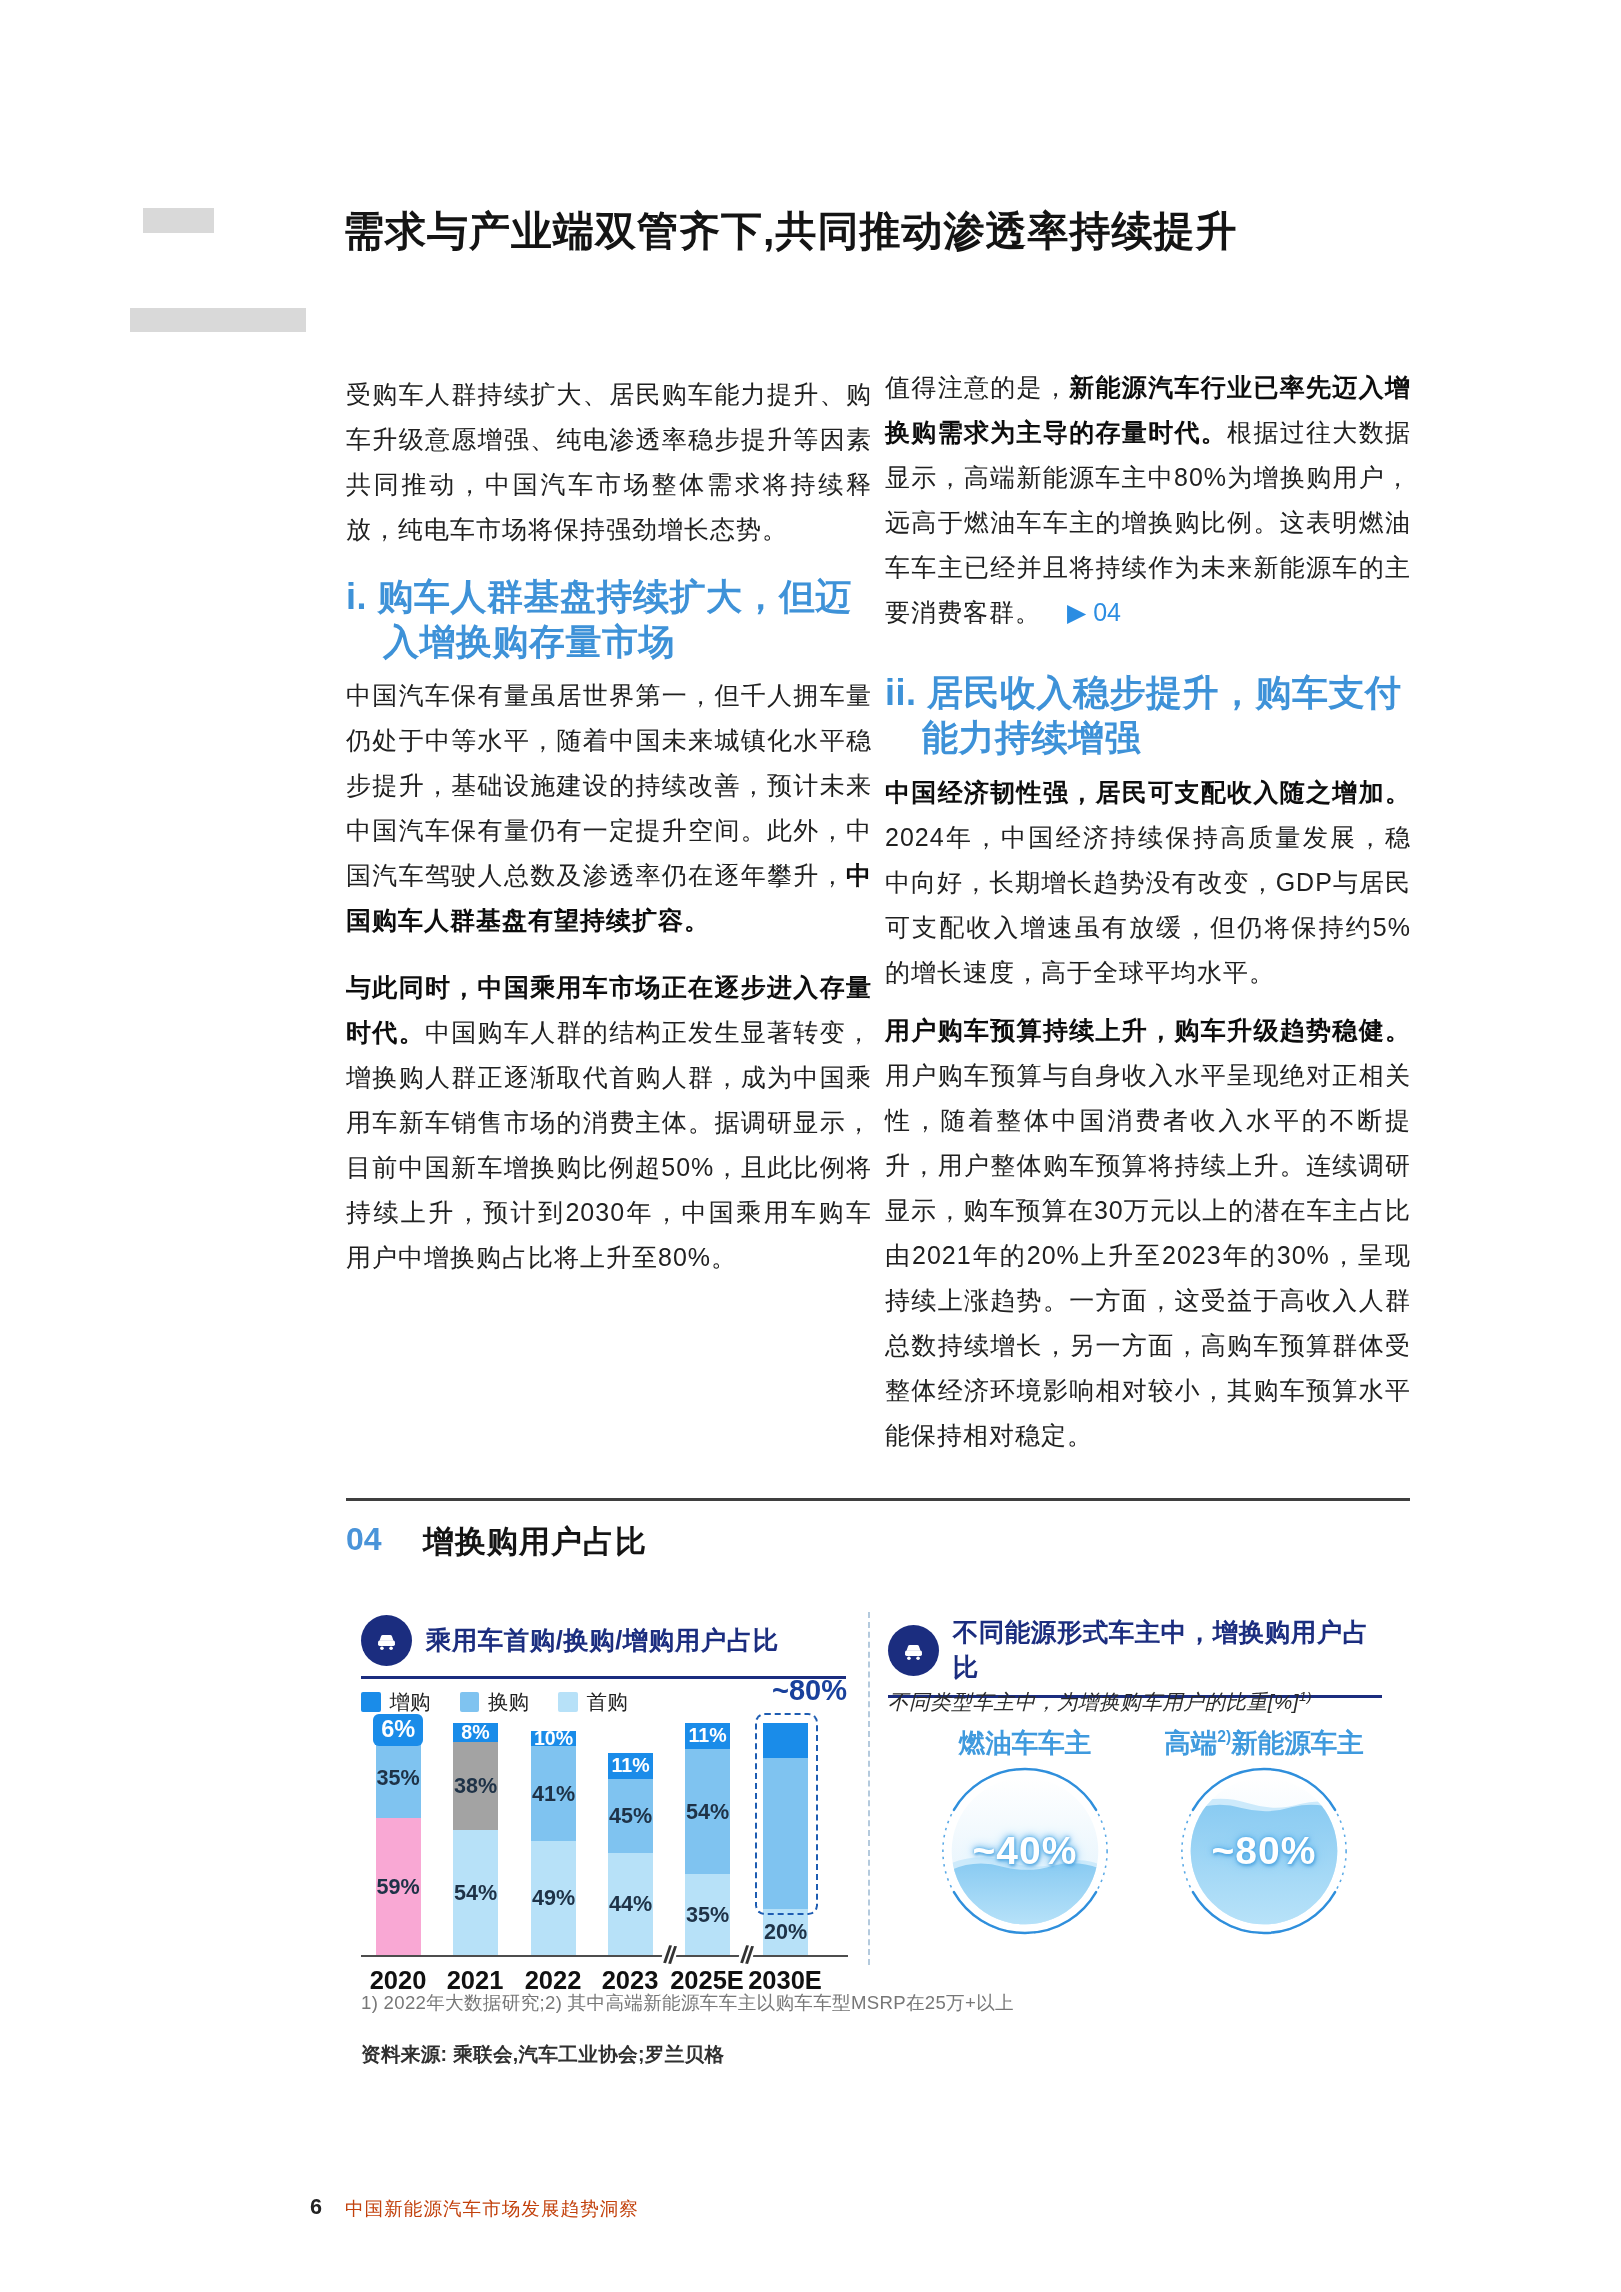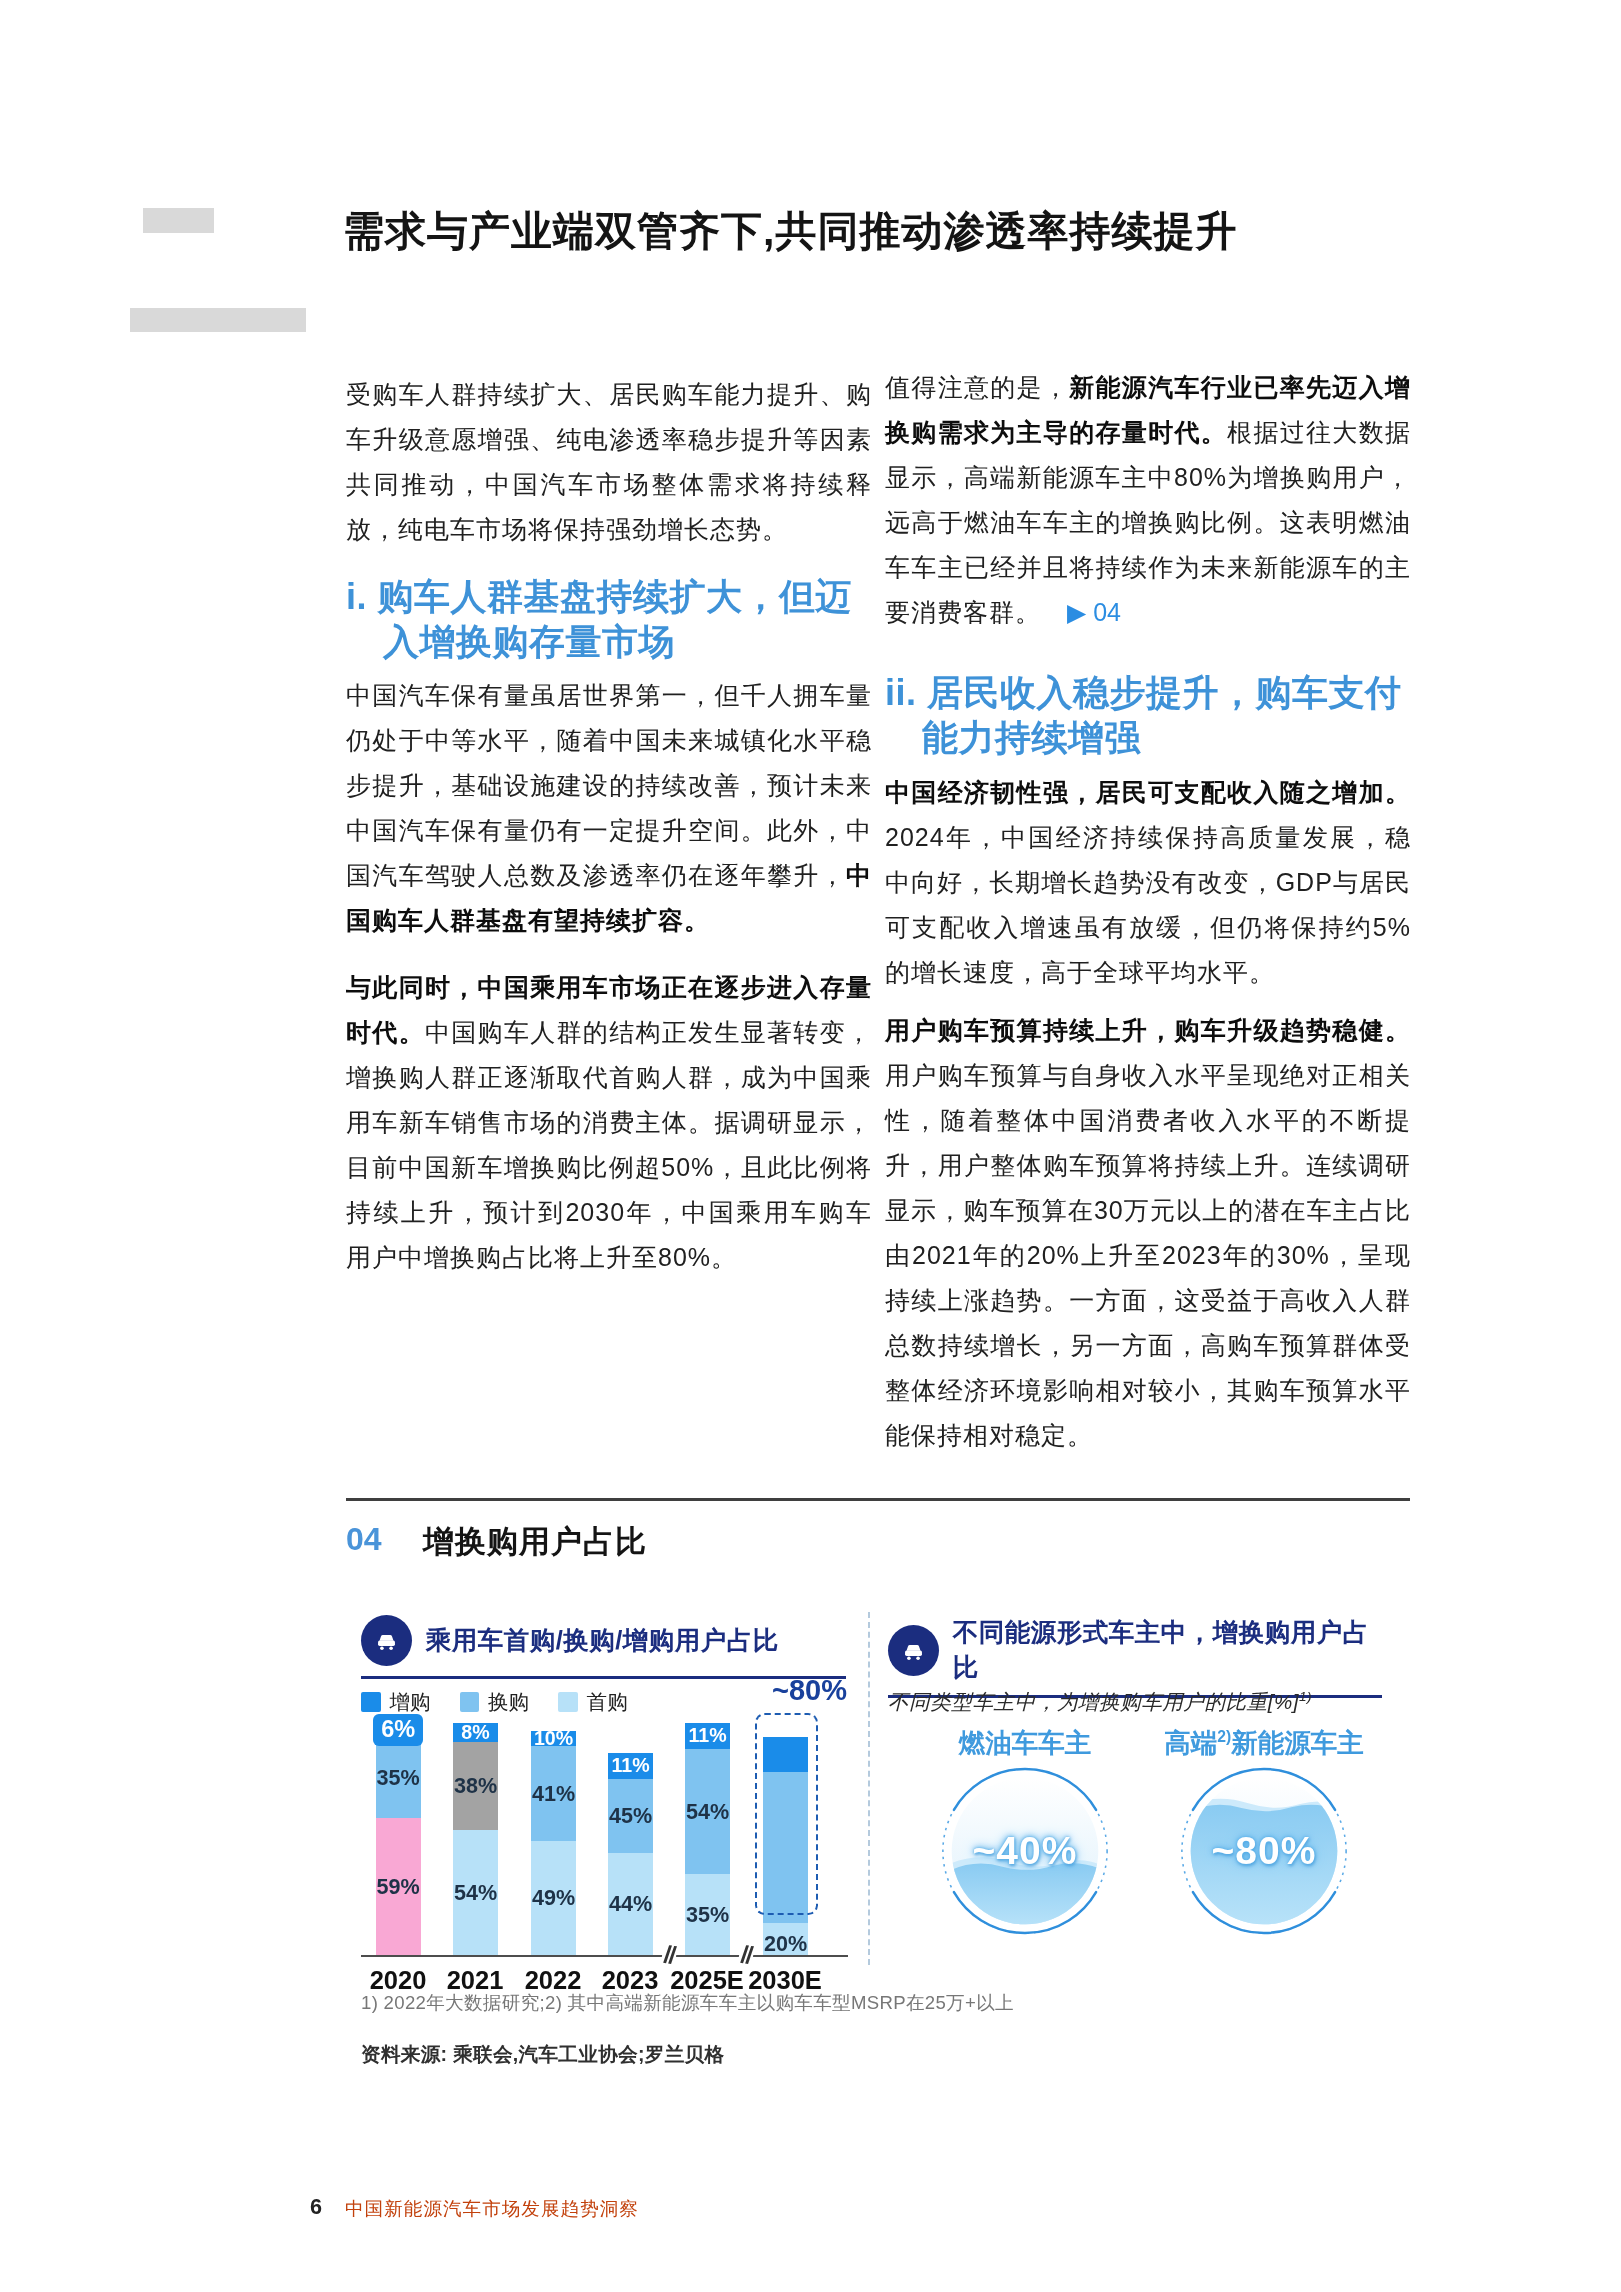--- a/index.html
+++ b/index.html
@@ -179,21 +179,21 @@
         <div class="seg" style="height: 125px; background: rgb(127, 195, 240);">
           <span class="seg-label">54%</span>
         </div>
         <div class="seg" style="height: 81px; background: rgb(183, 225, 248);">
           <span class="seg-label">35%</span>
         </div>
       </div>
       <div class="bar-col" style="left: 402px;">
         <div class="seg" style="height: 35px; background: rgb(26, 140, 233);"></div>
         <div class="seg" style="height: 151px; background: rgb(127, 195, 240);"></div>
-        <div class="seg" style="height: 32px; background: rgb(183, 225, 248); align-items: flex-end;">
+        <div class="seg" style="height: 46px; background: rgb(183, 225, 248);">
           <span class="seg-label">20%</span>
         </div>
       </div>
     </div>
   <div class="abs" id="axis-line"></div>
 
   <div class="abs" id="callout-box"></div>
   <div class="abs" id="callout-label">~80%</div>
 
   <div class="abs" id="panel2-subtitle">

